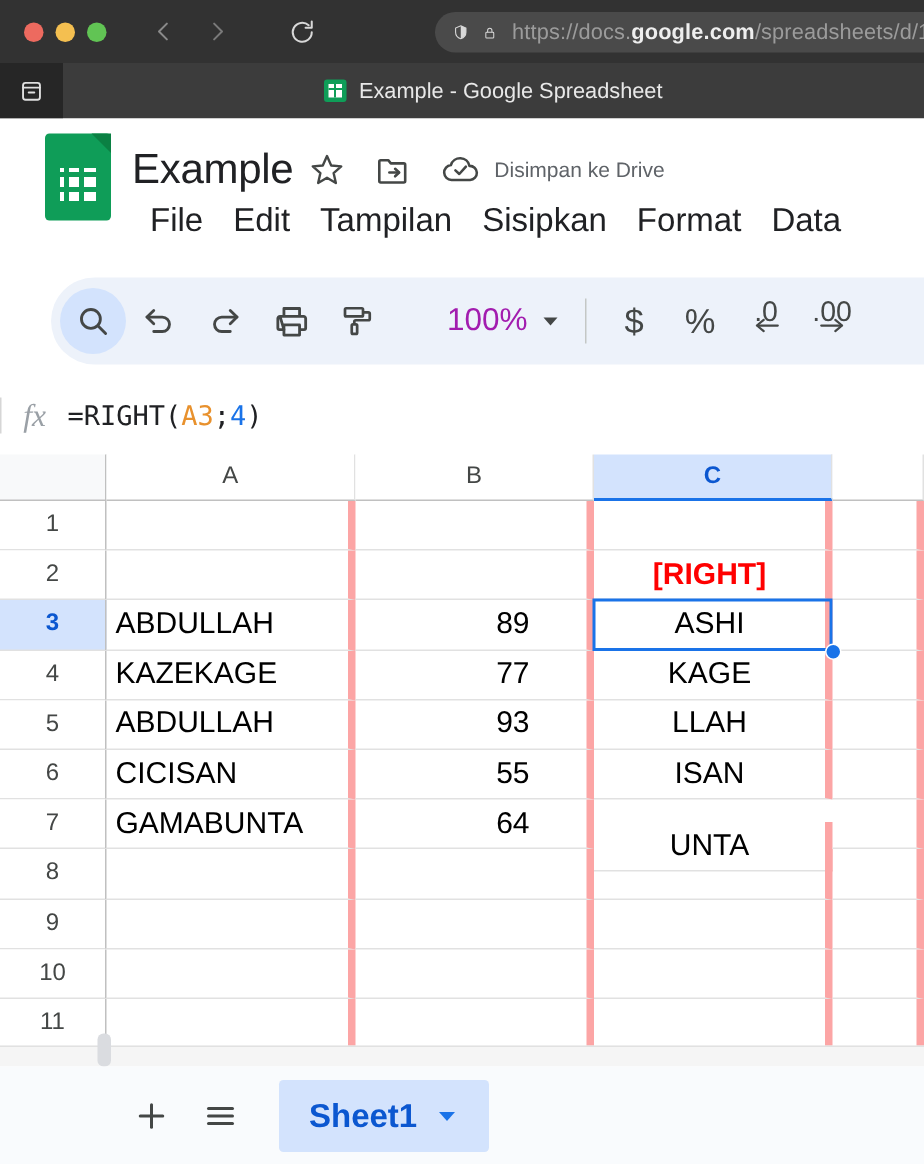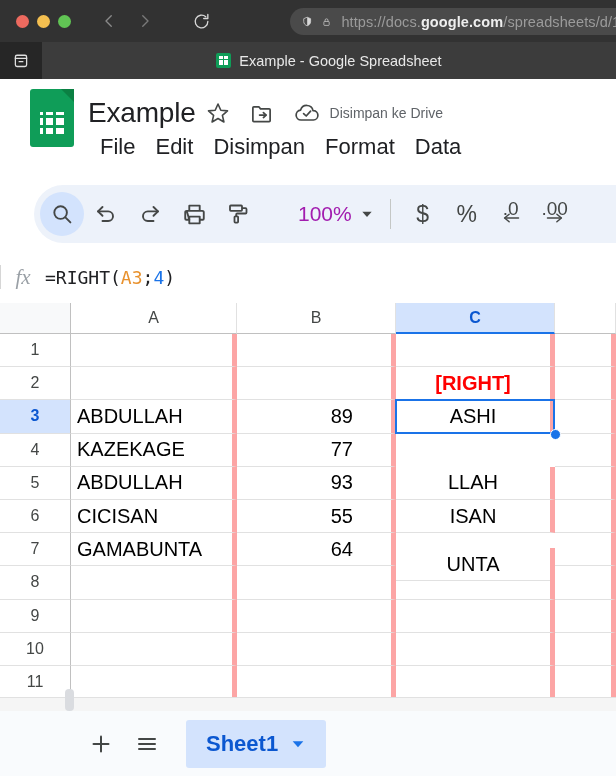--- a/index.html
+++ b/index.html
@@ -327,21 +327,22 @@
         <polyline points="9.6 11.6 12.2 14 16.6 9.1"></polyline>
       </svg>
     </span>
 
     <span class="save-status">Disimpan ke Drive</span>
   </div>
 
   <div class="menubar">
     <span class="menu-item">File</span>
     <span class="menu-item">Edit</span>
-    <span class="menu-item">Disimpan</span>
+    <span class="menu-item">Tampilan</span>
+    <span class="menu-item">Sisipkan</span>
     <span class="menu-item">Format</span>
     <span class="menu-item">Data</span>
   </div>
 </div>
 
 <div class="toolbar-wrap">
   <div class="toolbar">
 
     <div class="tb-btn active">
       <svg width="24" height="24" viewBox="0 0 24 24" fill="none" stroke="#444746" stroke-width="1.9" stroke-linecap="round">
@@ -483,20 +484,21 @@
       <div class="cell left" style="left: 0px; width: 166px; top: 33.2px; height: 33.2px;"></div>
       <div class="cell right" style="left: 166px; width: 159px; top: 33.2px; height: 33.2px; padding-right: 38px;"></div>
       <div class="cell header-red" style="left: 325px; width: 159px; top: 33.2px; height: 33.2px;">[RIGHT]</div>
       <div class="cell" style="left: 484px; width: 61px; top: 33.2px; height: 33.2px;"></div>
       <div class="cell left" style="left: 0px; width: 166px; top: 66.4px; height: 33.2px;">ABDULLAH</div>
       <div class="cell right" style="left: 166px; width: 159px; top: 66.4px; height: 33.2px; padding-right: 38px;">89</div>
       <div class="cell center" style="left: 325px; width: 159px; top: 66.4px; height: 33.2px;">ASHI</div>
       <div class="cell" style="left: 484px; width: 61px; top: 66.4px; height: 33.2px;"></div>
       <div class="cell left" style="left: 0px; width: 166px; top: 99.6px; height: 33.2px;">KAZEKAGE</div>
       <div class="cell right" style="left: 166px; width: 159px; top: 99.6px; height: 33.2px; padding-right: 38px;">77</div>
+      <div class="cell center" style="left: 325px; width: 159px; top: 99.6px; height: 33.2px;">KAGE</div>
       <div class="cell" style="left: 484px; width: 61px; top: 99.6px; height: 33.2px;"></div>
       <div class="cell left" style="left: 0px; width: 166px; top: 132.8px; height: 33.2px;">ABDULLAH</div>
       <div class="cell right" style="left: 166px; width: 159px; top: 132.8px; height: 33.2px; padding-right: 38px;">93</div>
       <div class="cell center" style="left: 325px; width: 159px; top: 132.8px; height: 33.2px;">LLAH</div>
       <div class="cell" style="left: 484px; width: 61px; top: 132.8px; height: 33.2px;"></div>
       <div class="cell left" style="left: 0px; width: 166px; top: 166px; height: 33.2px;">CICISAN</div>
       <div class="cell right" style="left: 166px; width: 159px; top: 166px; height: 33.2px; padding-right: 38px;">55</div>
       <div class="cell center" style="left: 325px; width: 159px; top: 166px; height: 33.2px;">ISAN</div>
       <div class="cell" style="left: 484px; width: 61px; top: 166px; height: 33.2px;"></div>
       <div class="cell left" style="left: 0px; width: 166px; top: 199.2px; height: 33.2px;">GAMABUNTA</div>

